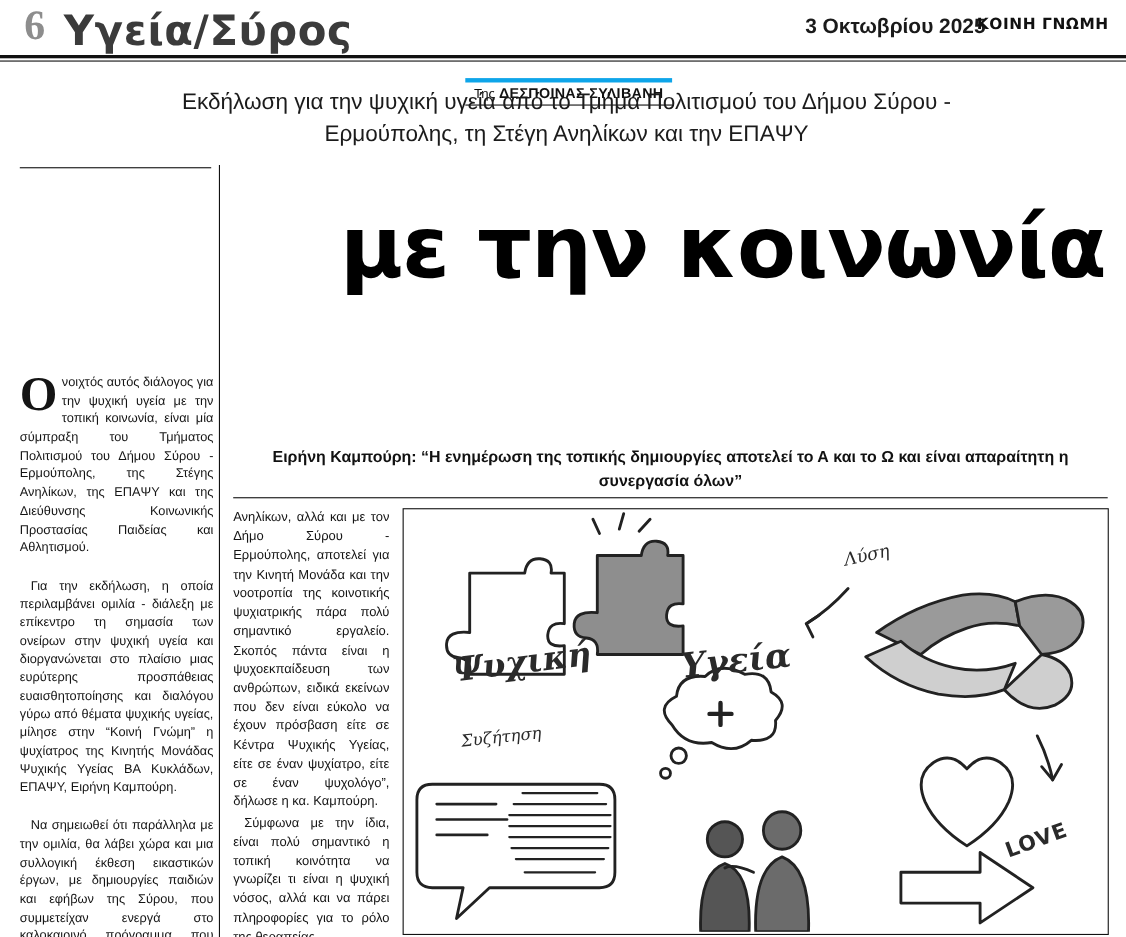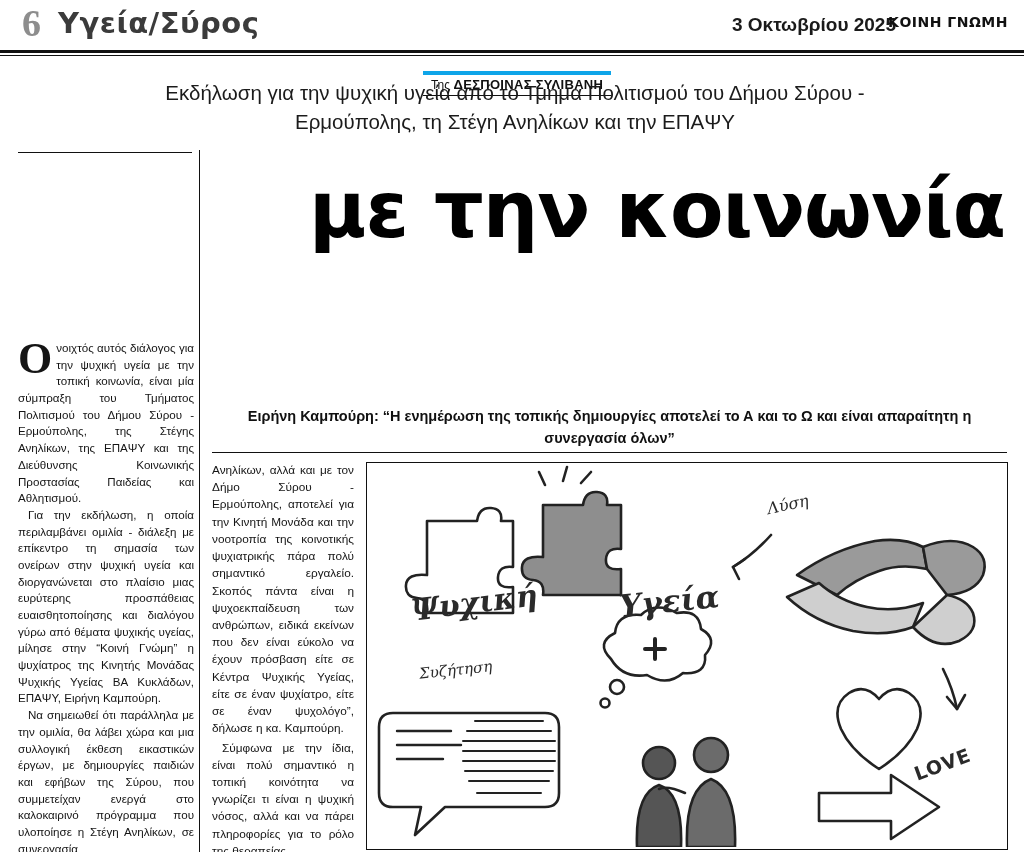--- a/index.html
+++ b/index.html
@@ -35,21 +35,21 @@
     font-family: "Liberation Serif", serif;
     font-size: 38px;
     font-weight: bold;
     color: #8d8d8d;
     line-height: 1;
   }
   .section-title {
     position: absolute;
     left: 58px; top: 6px;
     font-family: "DejaVu Sans", sans-serif;
-    font-size: 29px;
+    font-size: 38px;
     font-weight: bold;
     color: #3b3b3b;
     letter-spacing: 0.5px;
   }
   .byline {
     position: absolute;
     left: 423px; top: 27px;
     font-size: 13px;
     border-top: 4px solid #0ea5e9;
     border-bottom: 1px solid #111;
@@ -116,21 +116,21 @@
     text-align: right;
     font-family: "DejaVu Sans", sans-serif;
     font-weight: bold;
     font-size: 78px;
     line-height: 1.0;
     letter-spacing: -1px;
     color: #000;
   }
   .headline .hl2 {
     display: block;
-    margin-top: 11px;
+    margin-top: 27px;
   }
 
   
   .lead-rule {
     position: absolute;
     left: 18px; top: 152px;
     width: 174px;
     height: 1px;
     background: #111;
   }
@@ -145,21 +145,21 @@
   .col-left {
     position: absolute;
     left: 18px; top: 340px;
     width: 176px;
     font-size: 11.6px;
     line-height: 1.44;
     text-align: justify;
     color: #141414;
   }
   .col-left p { margin: 0 0 0 0; }
-  .col-left p + p { text-indent: 10px; margin-top: 0; }
+  .col-left p + p { text-indent: 10px; margin-top: 18px; }
   .dropcap {
     float: left;
     font-family: "Liberation Serif", serif;
     font-size: 44px;
     line-height: 34px;
     font-weight: bold;
     padding: 2px 4px 0 0;
   }
 
   

